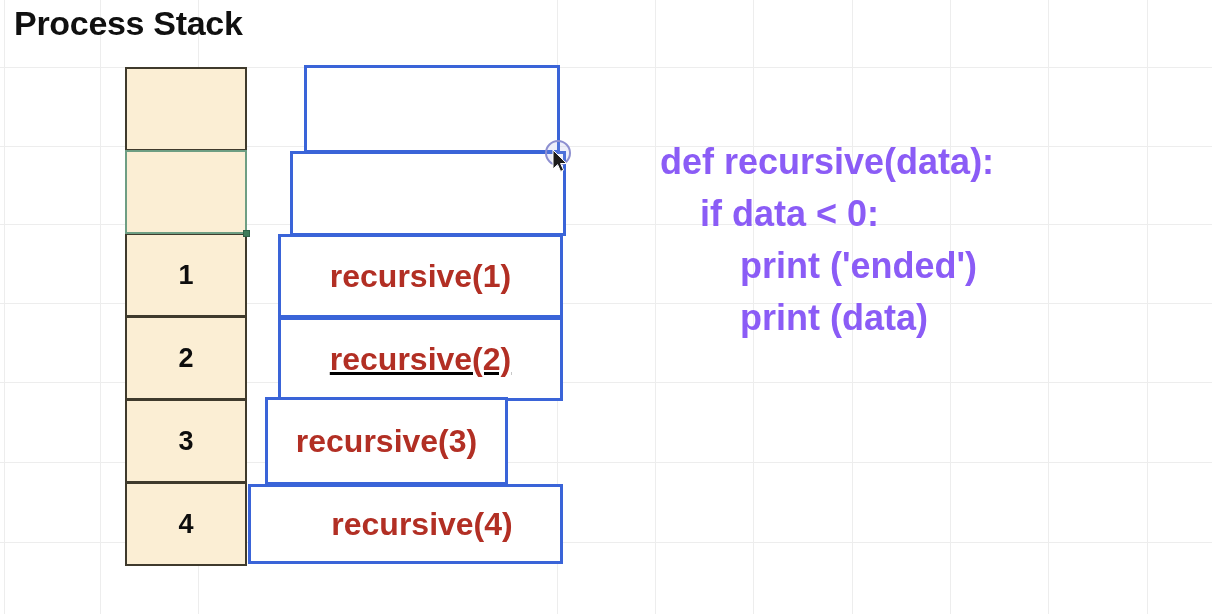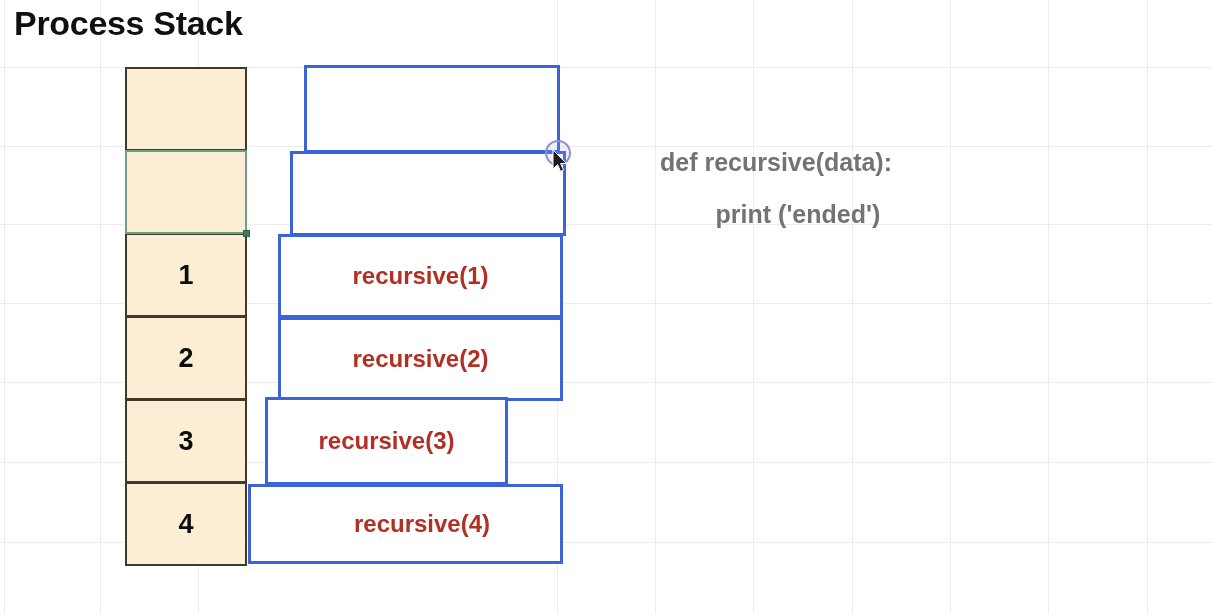--- a/index.html
+++ b/index.html
@@ -87,37 +87,37 @@
   .frame {
     position: absolute;
     box-sizing: border-box;
     background: #ffffff;
     border: 3px solid #3a64d8;
     display: flex;
     align-items: center;
     justify-content: center;
   }
   .frame-label {
-    font-size: 24px;
+    font-size: 32px;
     font-weight: bold;
     color: #b22f24;
     white-space: nowrap;
   }
 
   
   .code {
     position: absolute;
     left: 660px;
     top: 136px;
     width: 540px;
   }
   .code-line {
-    font-size: 25px;
-    font-weight: bold;
-    color: #737373;
+    font-size: 36px;
+    font-weight: bold;
+    color: #8b5cf6;
     line-height: 52px;
     white-space: pre;
   }
 
   
   .click-ring {
     position: absolute;
     width: 26px;
     height: 26px;
     border-radius: 50%;
@@ -184,34 +184,36 @@
   <div id="frames-layer">
       <div class="frame" style="left: 304px; top: 65px; width: 256px; height: 88px; z-index: 5;">
         <span class="frame-label"></span>
       </div>
       <div class="frame" style="left: 290px; top: 151px; width: 276px; height: 85px; z-index: 6;">
         <span class="frame-label"></span>
       </div>
       <div class="frame" style="left: 278px; top: 234px; width: 285px; height: 84px; z-index: 7;">
         <span class="frame-label">recursive(1)</span>
       </div>
-      <div class="frame" style="left: 278px; top: 317px; width: 285px; height: 84px; z-index: 8;">
+      <div class="frame" style="left: 278px; top: 317px; width: 285px; height: 84px; z-index: 8; text-decoration: underline;">
         <span class="frame-label">recursive(2)</span>
       </div>
       <div class="frame" style="left: 265px; top: 397px; width: 243px; height: 88px; z-index: 9;">
         <span class="frame-label">recursive(3)</span>
       </div>
       <div class="frame" style="left: 248px; top: 484px; width: 315px; height: 80px; z-index: 10; padding-left: 33px;">
         <span class="frame-label">recursive(4)</span>
       </div>
     </div>
 
   <div class="code" id="code-block">
       <div class="code-line">def recursive(data):</div>
+      <div class="code-line">    if data &lt; 0:</div>
       <div class="code-line">        print ('ended')</div>
+      <div class="code-line">        print (data)</div>
     </div>
 
   <div class="click-ring" id="click-ring" style="left: 545px; top: 140px;"></div>
 
   <div class="cursor" id="cursor" style="left: 552px; top: 149px;">
     <svg width="18" height="26" viewBox="0 0 18 26">
       <path d="M1,1 L1,20 L5.6,15.6 L8.6,22.4 L11.6,21.1 L8.6,14.5 L14.6,14.5 Z" fill="#1c1c1c" stroke="#ffffff" stroke-width="1"></path>
     </svg>
   </div>
 

